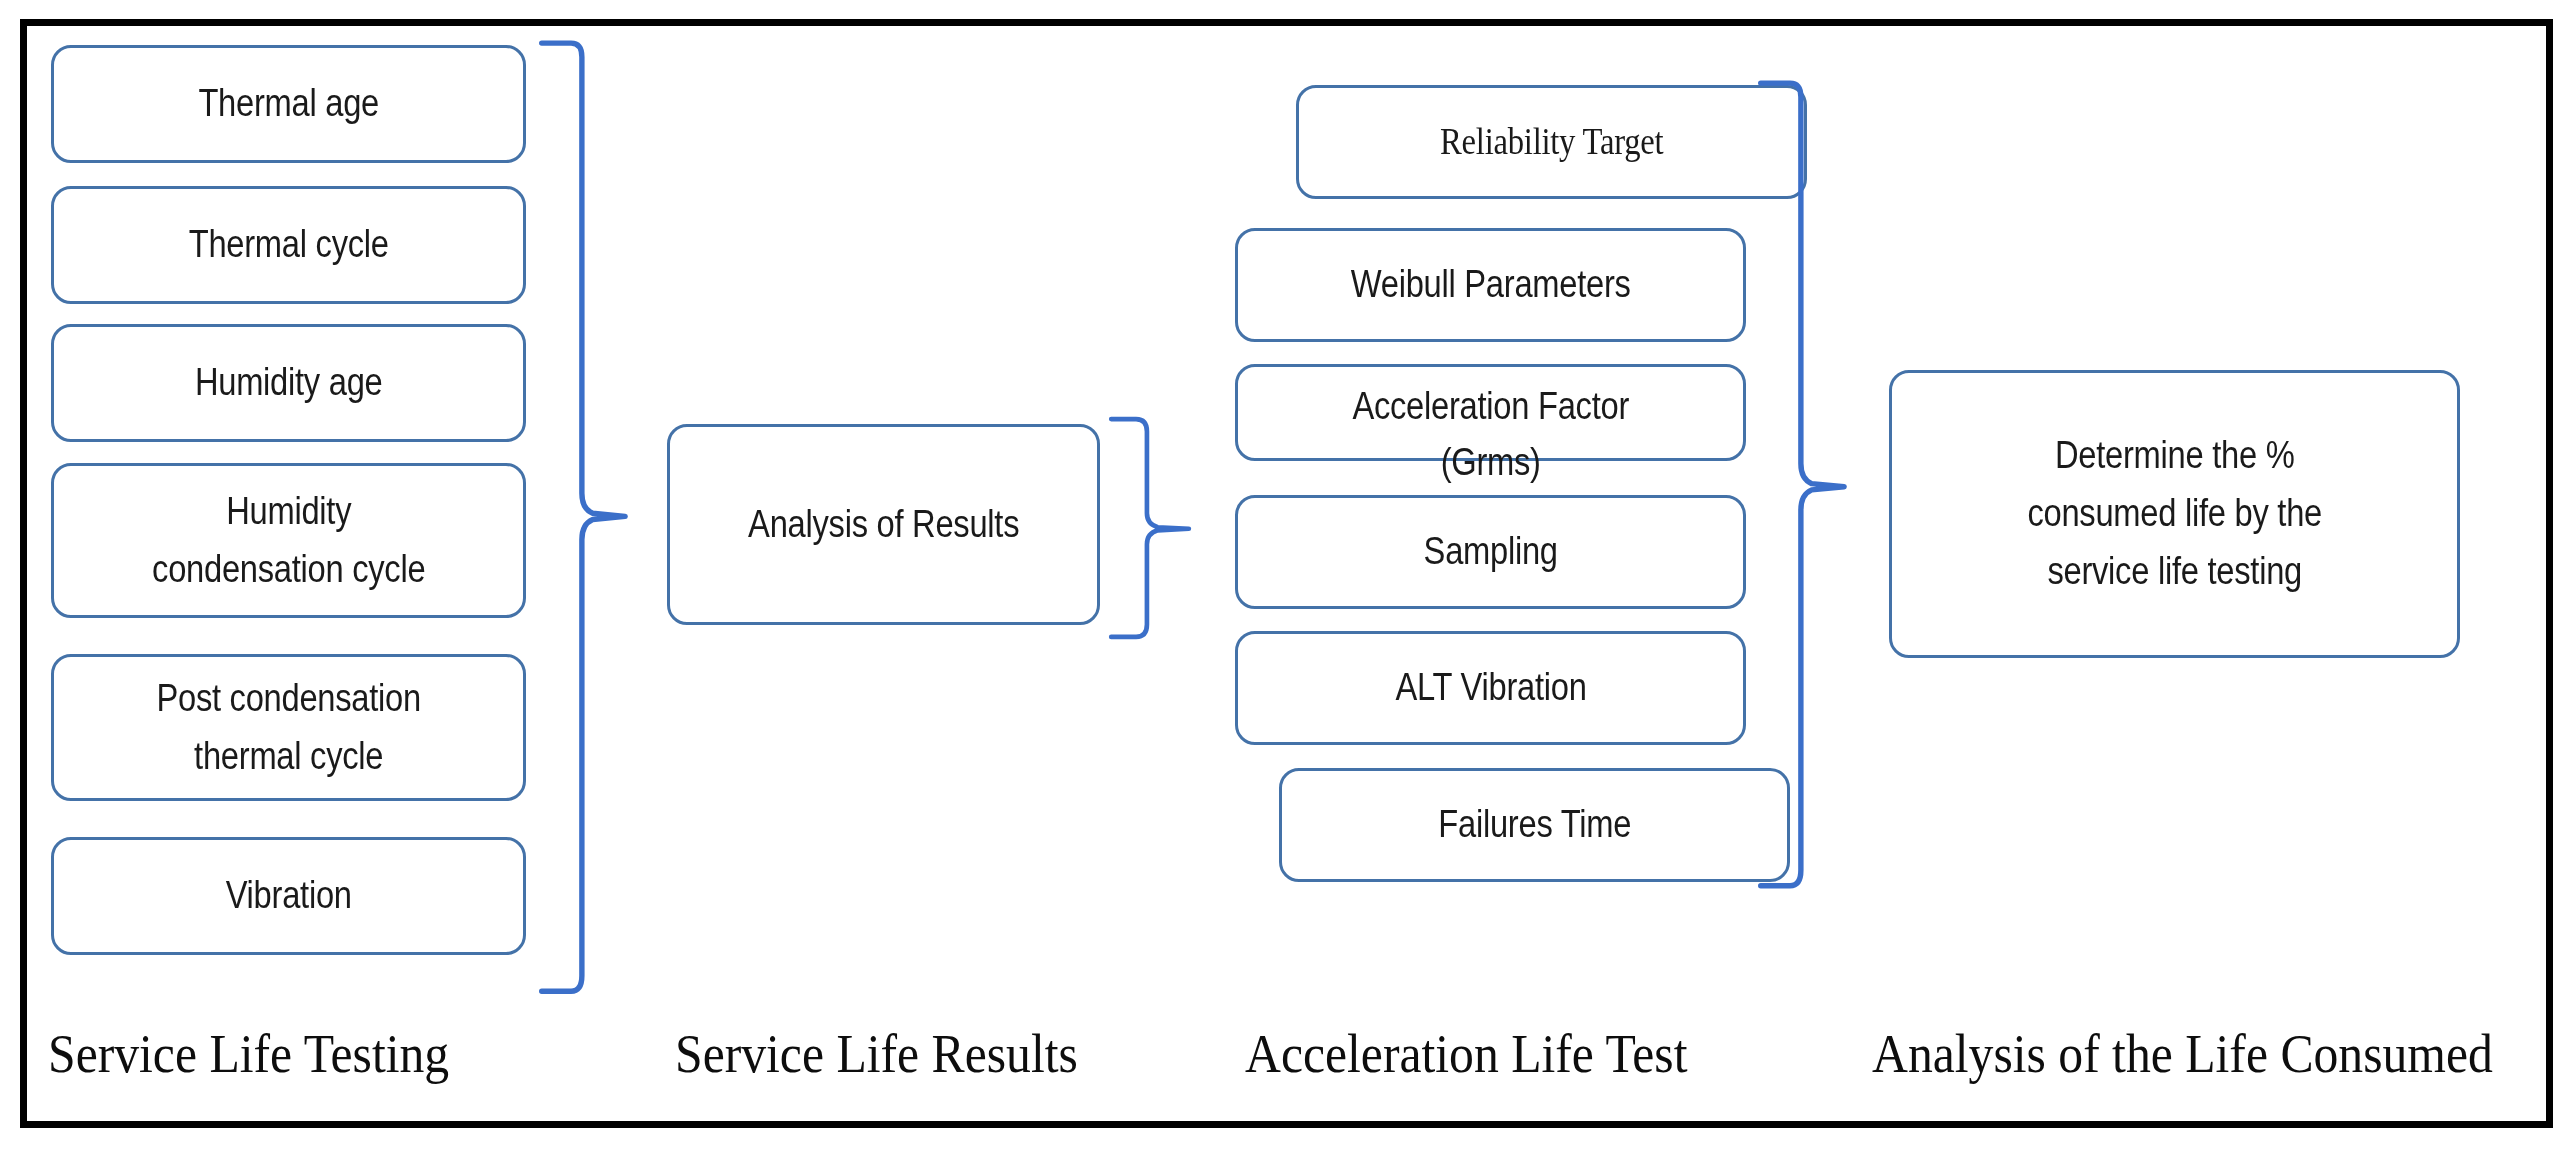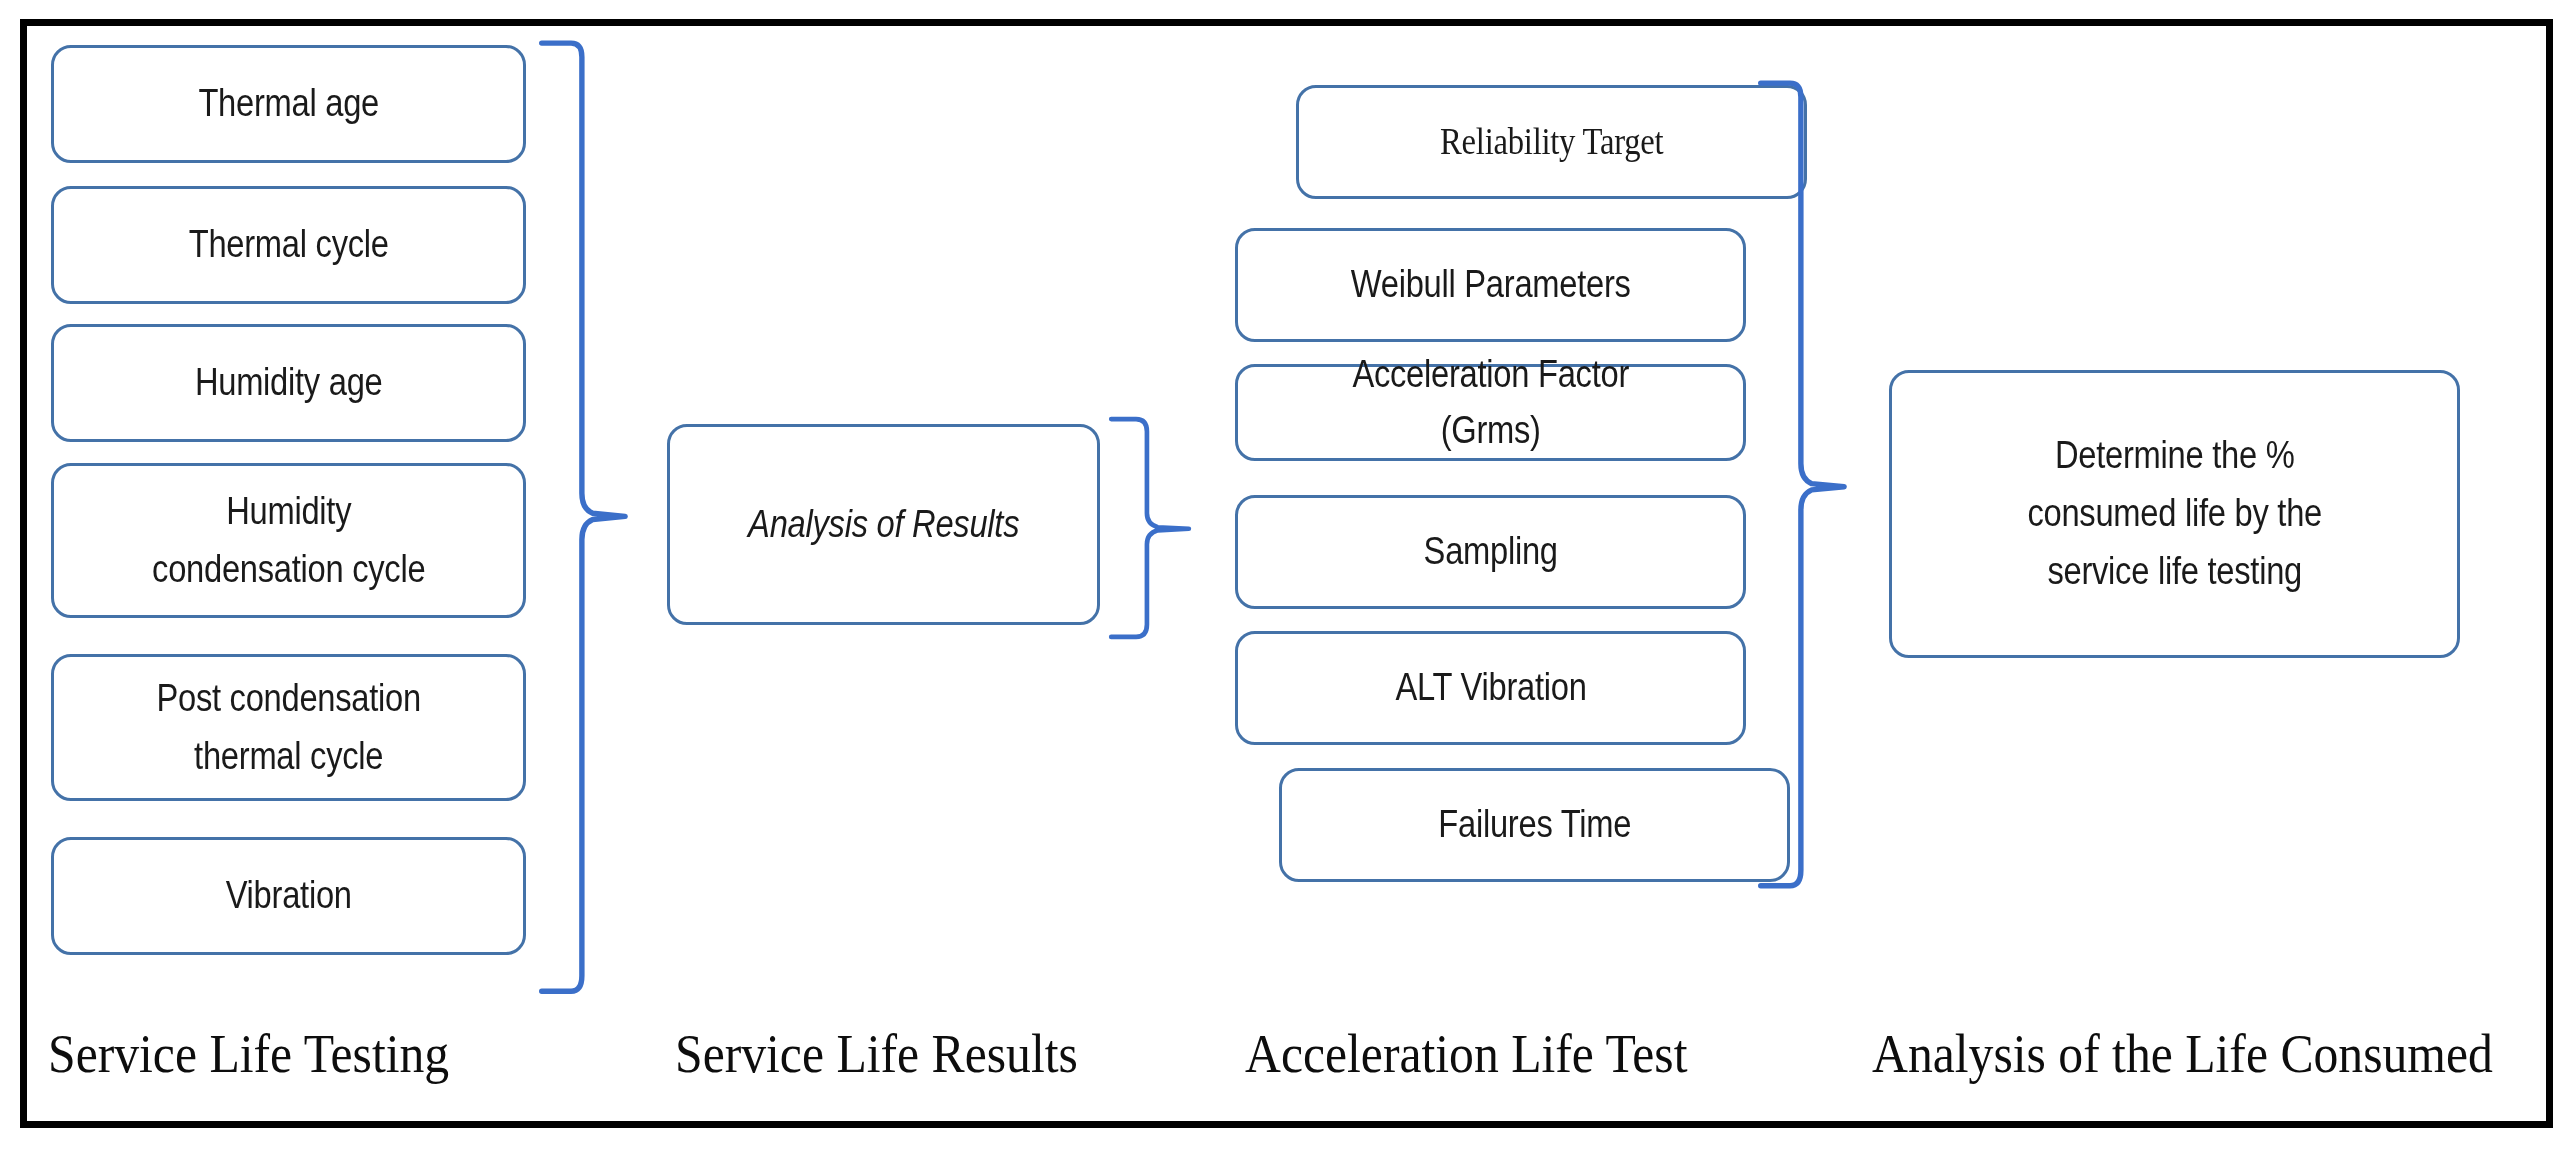--- a/index.html
+++ b/index.html
@@ -53,21 +53,21 @@
   .pbox .lbl {
     display: block;
     width: 100%;
     transform: scaleX(0.86);
   }
 
   
   .pbox.two-line { line-height: 1.52; }
 
   
-  .pbox.overflow-text { align-items: flex-end; padding-top: 12.4px; }
+  .pbox.overflow-text { align-items: flex-start; padding-top: 12.4px; }
   .pbox.overflow-text .lbl { line-height: 1.46; }
 
   
   .brace {
     position: absolute;
     overflow: visible;
   }
   .brace path {
     fill: none;
     stroke: #3b6fc9;
@@ -132,21 +132,21 @@
              L 62 586
              Q 62 606 76 612
              L 118 616
              L 76 620
              Q 62 626 62 646
              L 62 1210
              Q 62 1230 48 1230
              L 10 1230"></path>
   </svg>
 
-  <div class="pbox" style="left:667px; top:424px; width:433px; height:201px;font-style:italic;">
+  <div class="pbox" style="left:667px; top:424px; width:433px; height:201px;">
     <span class="lbl">Analysis of Results</span>
   </div>
 
   <svg class="brace thin" style="left:1105px; top:416px; width:132px; height:224px;" viewBox="0 0 170 290" preserveAspectRatio="none">
     <path d="M 8 4
              L 40 4
              Q 54 4 54 20
              L 54 126
              Q 54 140 68 144
              L 108 146

